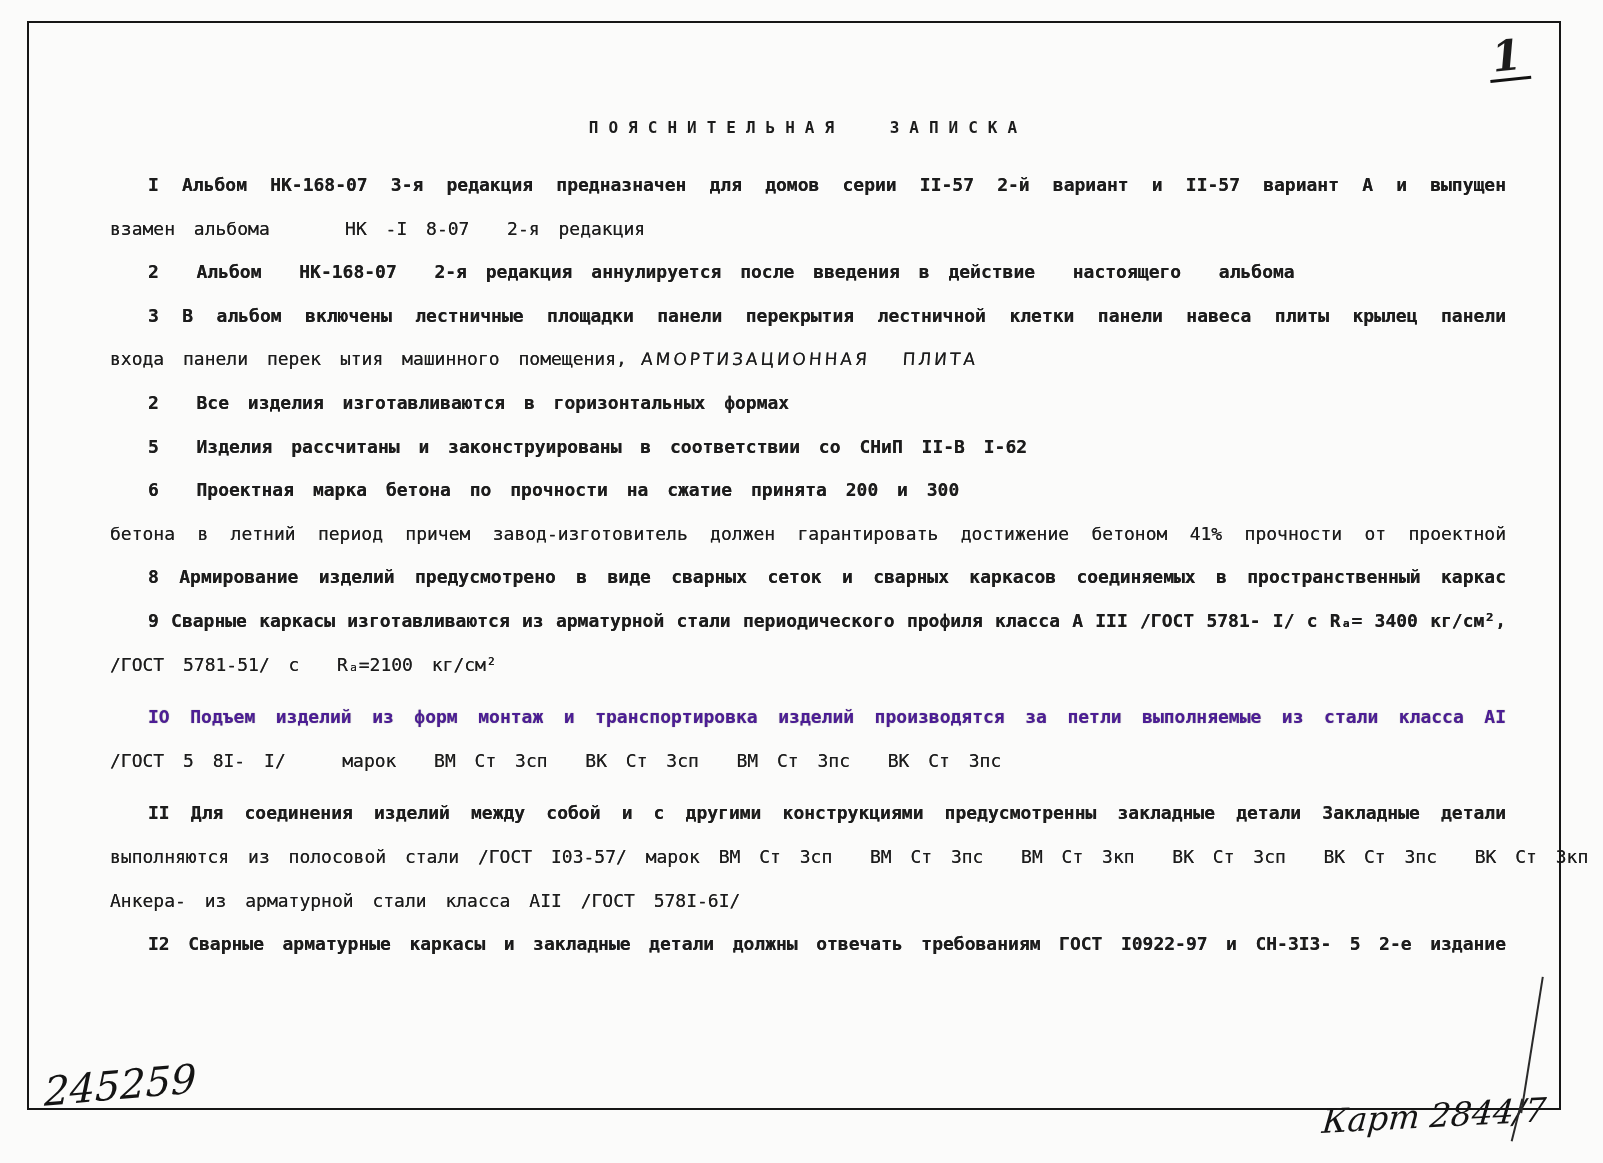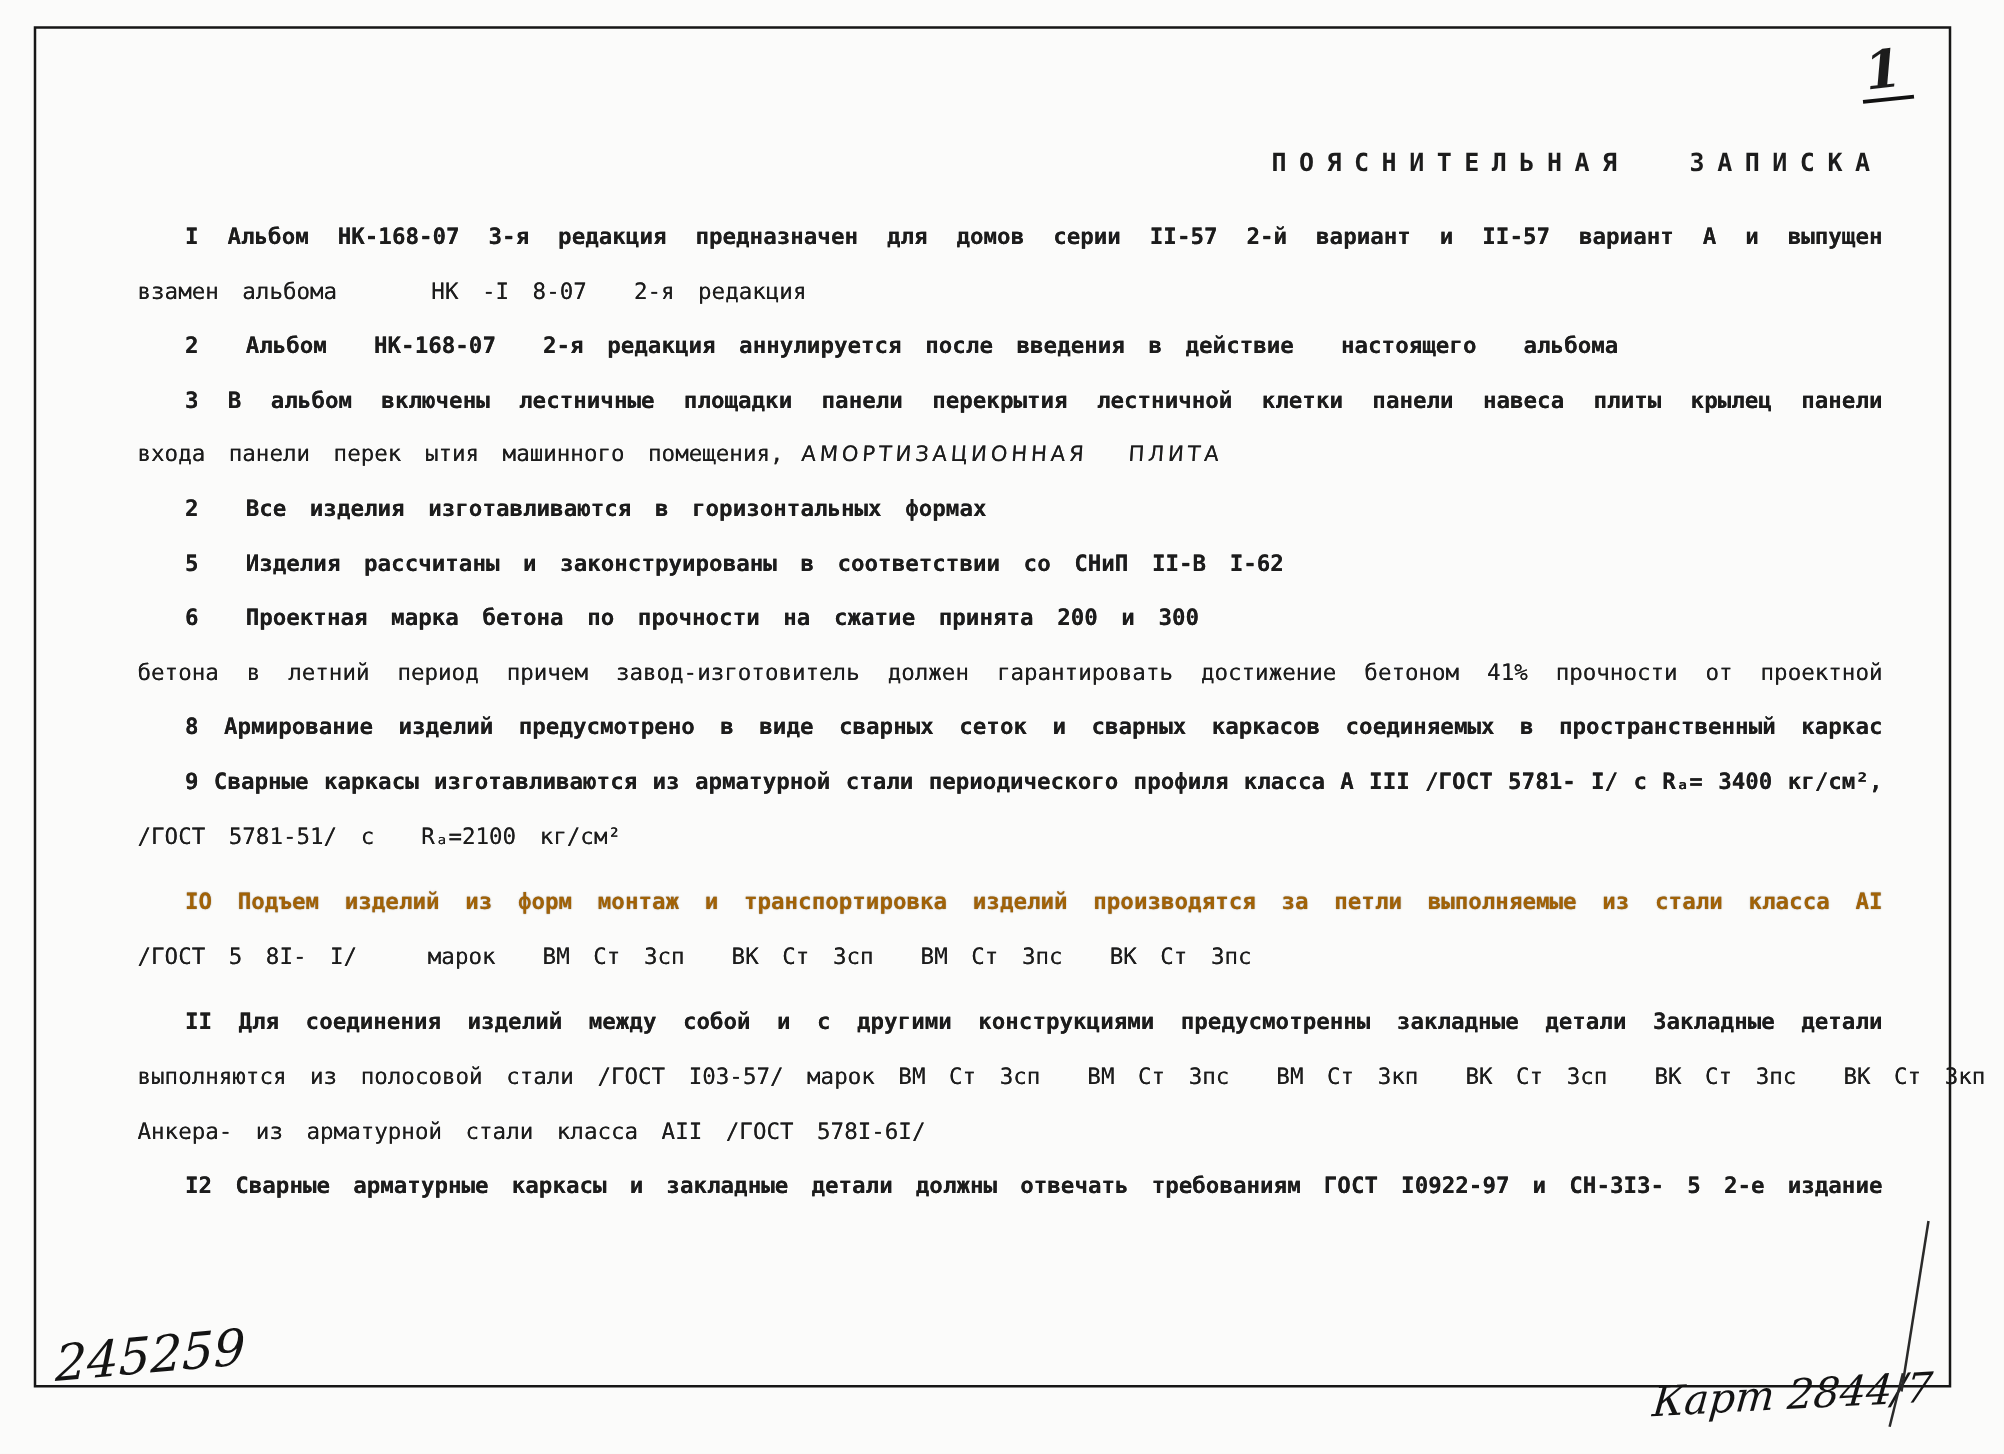--- a/index.html
+++ b/index.html
@@ -34,47 +34,47 @@
     line-height: 1.05;
   }
 
   .content {
     position: absolute;
     left: 110px; top: 118px;
     width: 1396px;
   }
 
   .title {
-    font-size: 20px;
+    font-size: 16px;
     font-weight: bold;
     letter-spacing: 10px;
     word-spacing: 26px;
     white-space: pre;
-    text-align: right;
+    text-align: center;
     margin: 0 0 26px 0;
     text-underline-offset: 7px;
     text-decoration-thickness: 2px;
   }
 
   .body-text { font-size: 18px; }
   .line {
     line-height: 43.6px;
     height: 43.6px;
     white-space: pre;
     word-spacing: 8px;
     text-shadow: 0 0 0.5px rgba(10,10,10,0.75);
   }
   .line.fill {
     white-space: normal;
     word-spacing: 0;
     text-align: justify;
     text-align-last: justify;
   }
   .line.first { text-indent: 38px; font-weight: bold; }
-  .line.faint { color: #a16207; text-shadow: 0 0 1px rgba(90,90,90,0.8); }
+  .line.faint { color: #4c1d95; text-shadow: 0 0 1px rgba(90,90,90,0.8); }
   .para.gap-before { margin-top: 9px; }
 
   .hand-caps {
     font-family: "DejaVu Sans", sans-serif;
     font-size: 17px;
     letter-spacing: 3px;
     margin-left: 14px;
     transform: skewX(-4deg);
     display: inline-block;
   }

